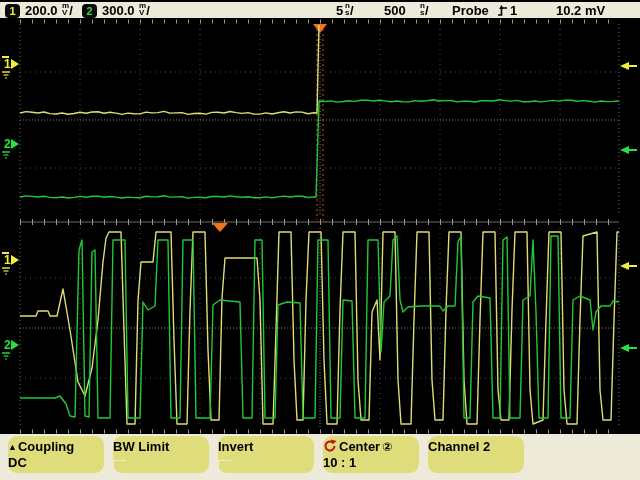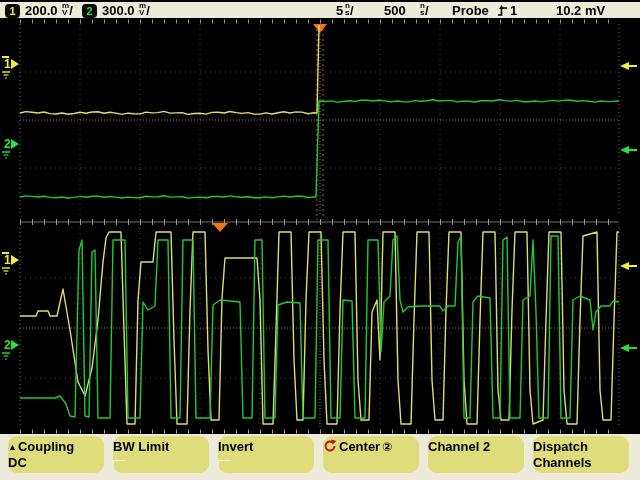--- a/index.html
+++ b/index.html
@@ -166,21 +166,18 @@
     <div class="l1">BW Limit</div>
     <div class="l2"><span class="indicator"></span></div>
   </div>
   <div class="key" style="left:323px">
     <div class="l1">
       <svg class="knob" width="14" height="14">
         <path d="M11.5,7a4.5,4.5 0 1 1 -2.2,-3.9" fill="none" stroke="#c11414" stroke-width="2"></path>
         <polygon points="8,0.5 13.5,2 9.5,5.5" fill="#c11414"></polygon>
       </svg><span>Center</span><span class="circ2">②</span>
     </div>
+    <div class="l2">10 : 1</div>
   </div>
   <div class="key" style="left:428px">
     <div class="l2">Channel 2</div>
   </div>
-  <div class="key" style="left:533px">
-    <div class="l1">Dispatch</div>
-    <div class="l2">Channels</div>
-  </div>
 </div>
 
 </body></html>

